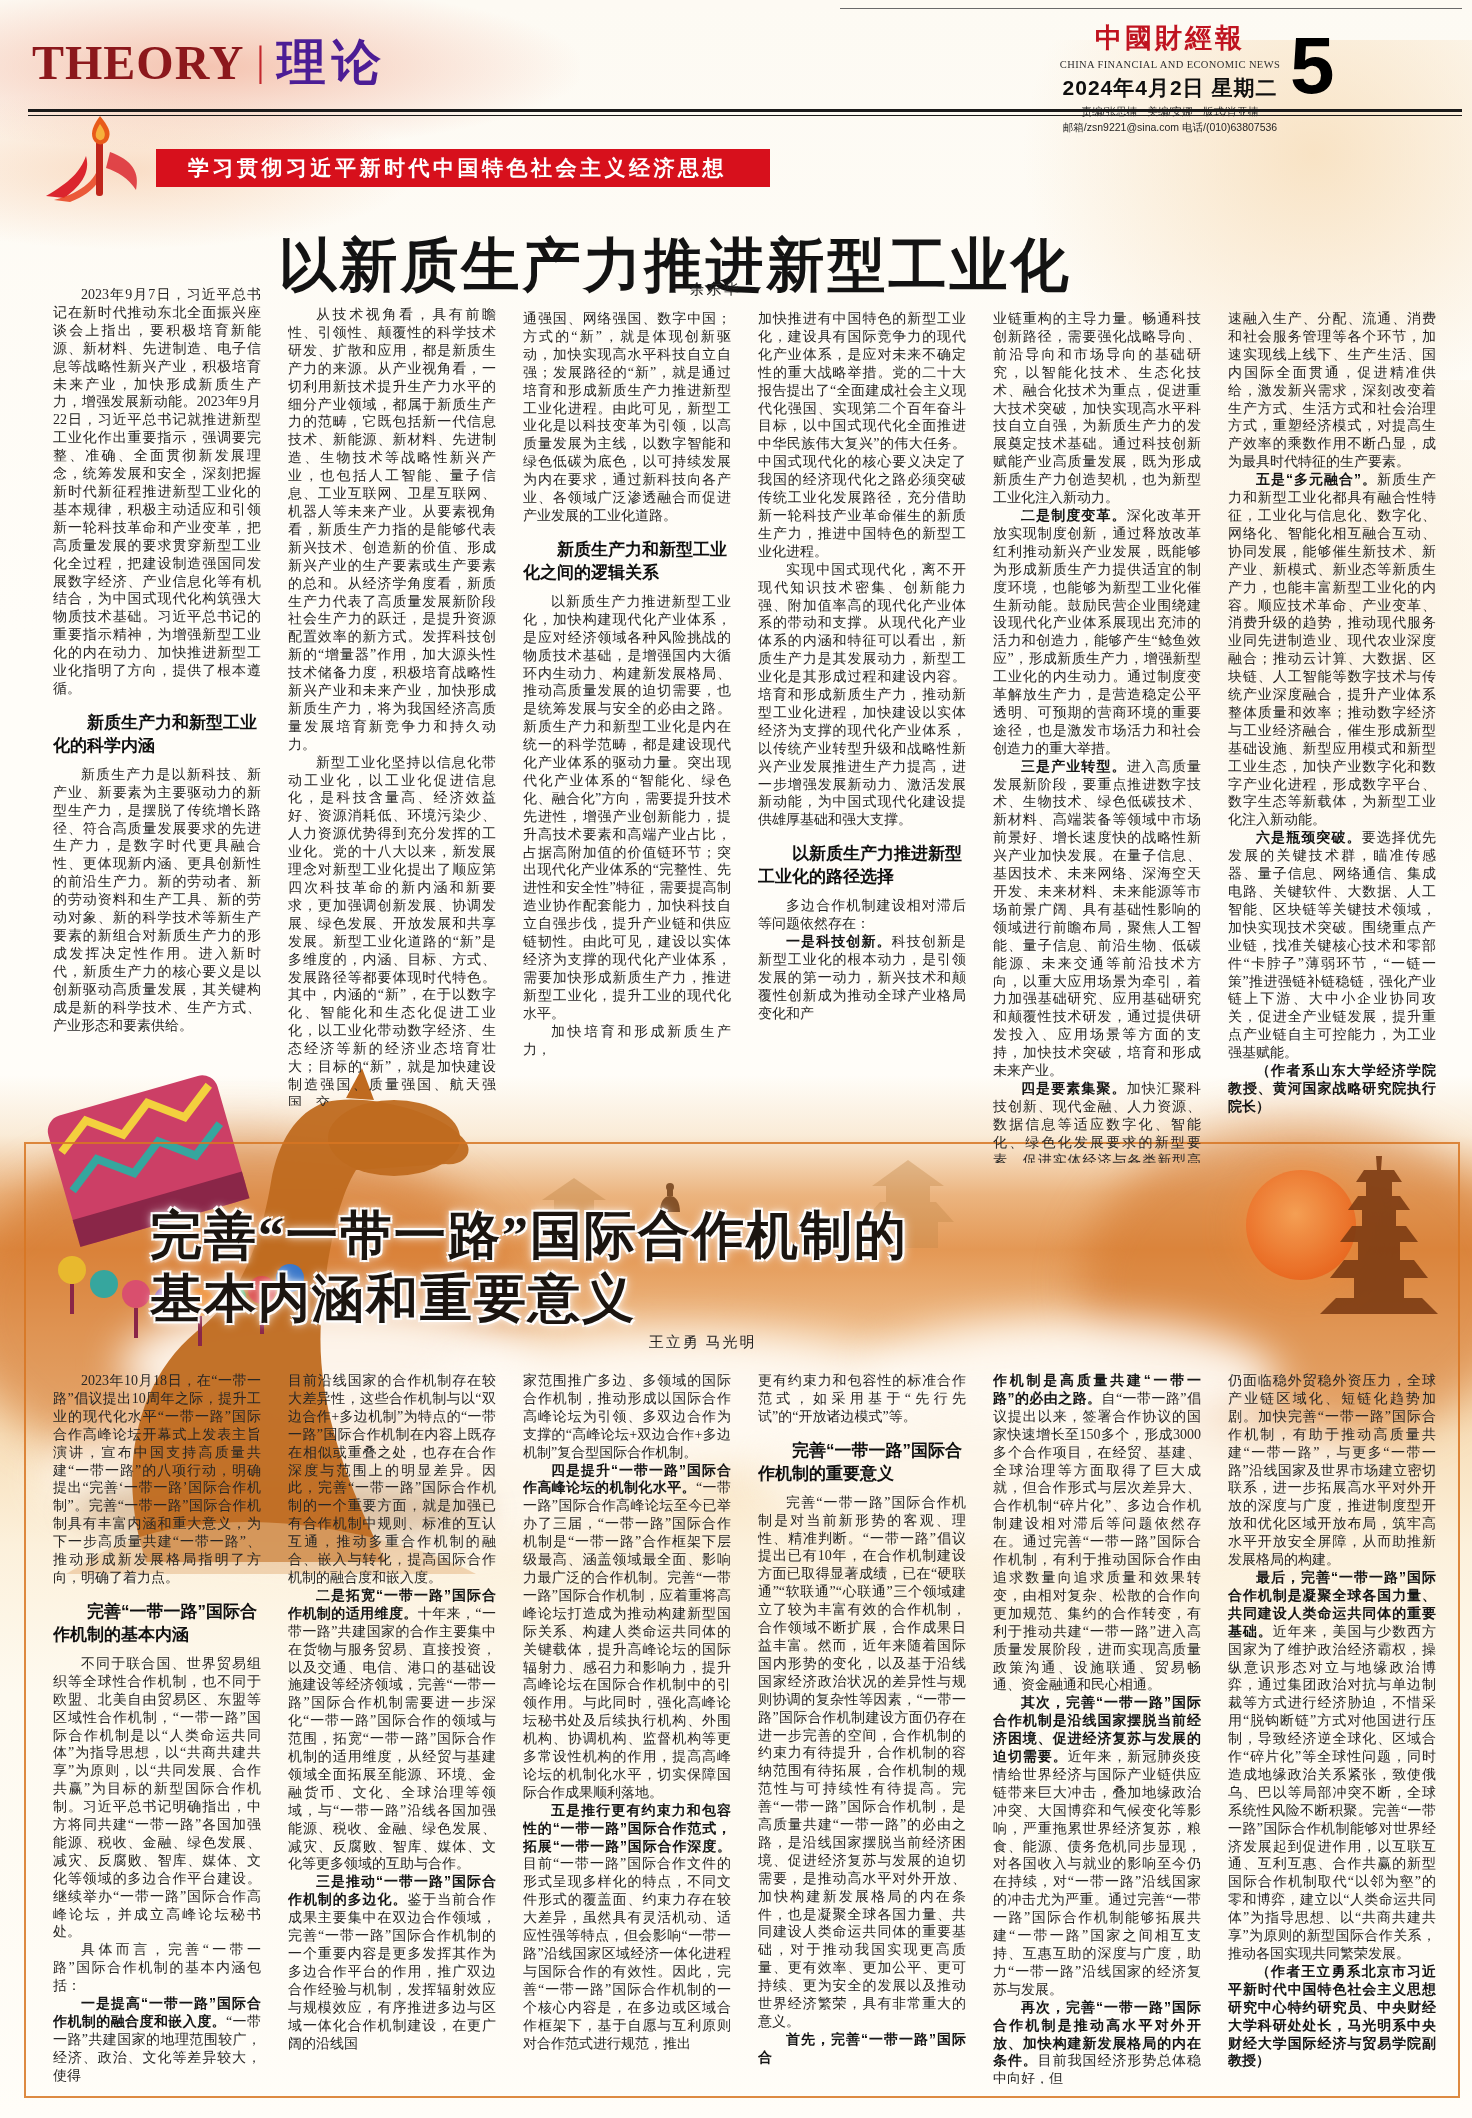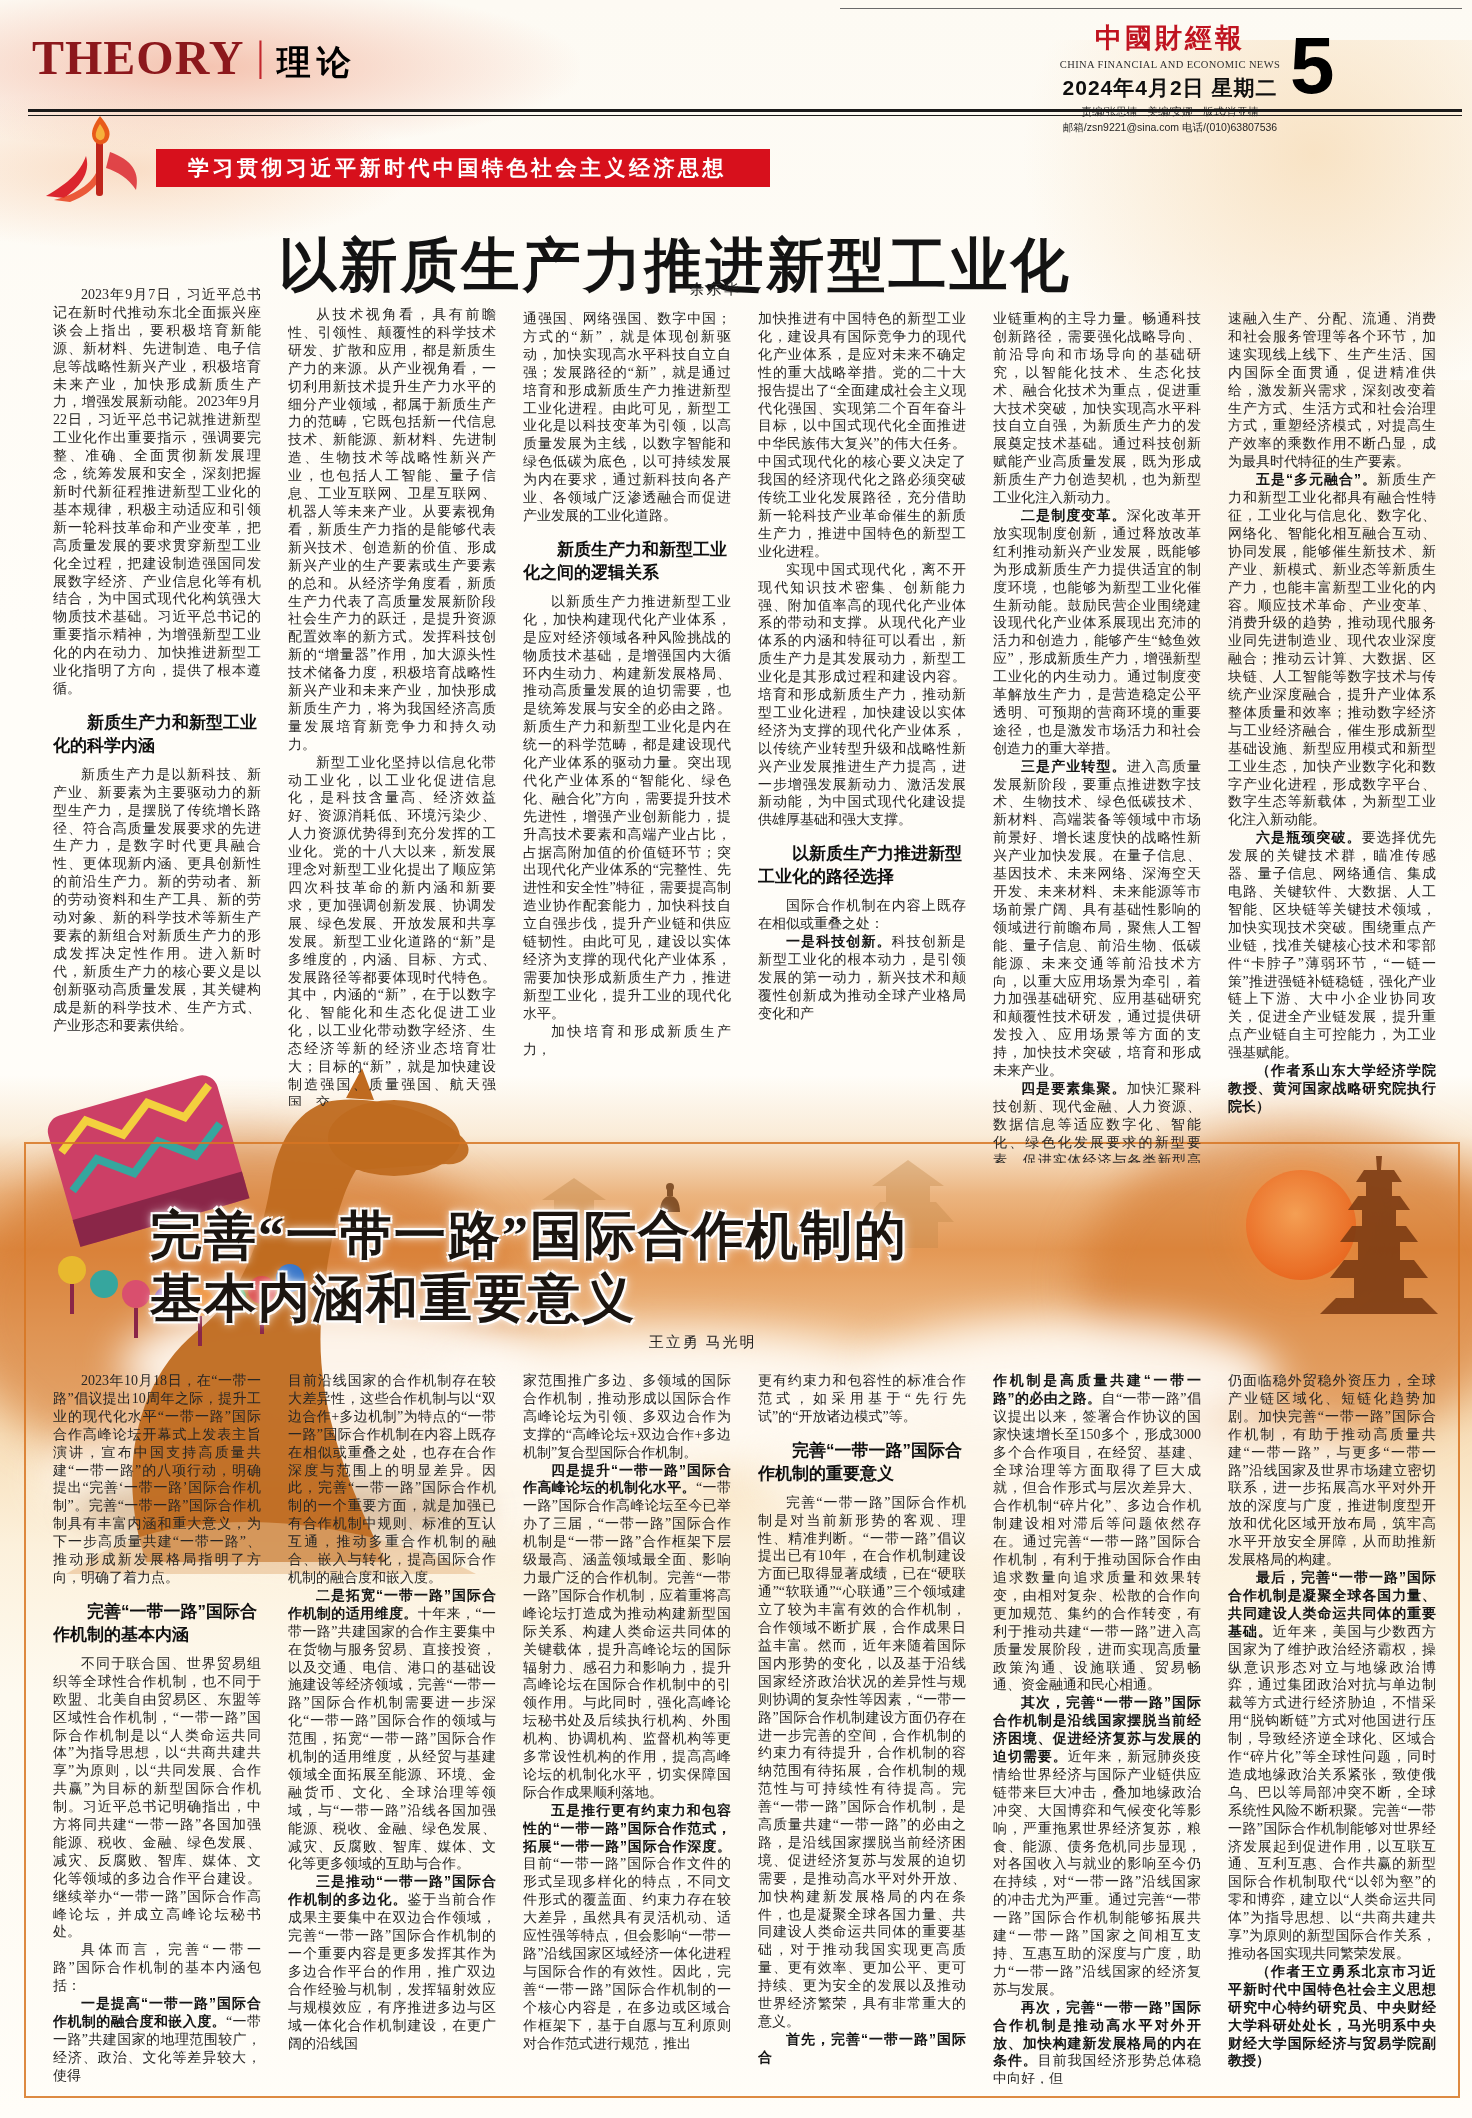--- a/index.html
+++ b/index.html
@@ -17,21 +17,21 @@
     background:radial-gradient(ellipse at 30% 50%,rgba(246,197,160,.55),rgba(246,197,160,0) 70%);}
   .wash-tr{left:1020px;top:40px;width:452px;height:380px;
     background:radial-gradient(ellipse at 65% 30%,rgba(247,221,185,.8),rgba(247,221,185,0) 70%);}
   .wash-mid{left:1050px;top:380px;width:422px;height:520px;
     background:radial-gradient(ellipse at 70% 40%,rgba(250,233,207,.55),rgba(250,233,207,0) 75%);}
   
   .rule-top{left:840px;top:8px;width:622px;height:1px;background:#6a6a6a;}
   .theory{left:32px;top:30px;white-space:nowrap;}
   .theory .en{font-size:48px;font-weight:700;color:#8c181c;letter-spacing:1px;}
   .theory .pipe{font-size:42px;color:#c2272d;font-weight:400;margin:0 12px;vertical-align:4px;}
-  .theory .zh{font-size:34px;font-weight:700;color:#000000;letter-spacing:6px;}
+  .theory .zh{font-size:49px;font-weight:700;color:#4c1d95;letter-spacing:6px;}
   .masthead{left:1030px;top:20px;width:280px;text-align:center;}
   .mh-zh{font-size:27px;font-weight:900;color:#c01420;letter-spacing:3px;}
   .mh-en{font-size:10.5px;color:#2e2e2e;letter-spacing:.4px;margin-top:3px;white-space:nowrap;}
   .mh-date{font-size:21px;font-weight:700;color:#0f0f0f;margin-top:4px;letter-spacing:1px;
     font-family:"Liberation Sans","DejaVu Sans",sans-serif;}
   .mh-staff{font-size:10.5px;line-height:13px;color:#1e1e1e;margin-top:3px;white-space:nowrap;
     font-family:"Liberation Sans","DejaVu Sans",sans-serif;}
   .pageno{left:1290px;top:26px;font-size:80px;font-weight:700;color:#000;
     font-family:"Liberation Sans","DejaVu Sans",sans-serif;line-height:80px;}
   .rule-a{left:28px;top:109px;width:1434px;height:3px;background:#1b1b1b;}
@@ -140,21 +140,21 @@
 <div class="col a1c3">
     <p class="seg seg-cont">通强国、网络强国、数字中国；方式的“新”，就是体现创新驱动，加快实现高水平科技自立自强；发展路径的“新”，就是通过培育和形成新质生产力推进新型工业化进程。由此可见，新型工业化是以科技变革为引领，以高质量发展为主线，以数字智能和绿色低碳为底色，以可持续发展为内在要求，通过新科技向各产业、各领域广泛渗透融合而促进产业发展的工业化道路。</p>
     <p class="seg seg-subhead">新质生产力和新型工业化之间的逻辑关系</p>
     <p class="seg seg-para">以新质生产力推进新型工业化，加快构建现代化产业体系，是应对经济领域各种风险挑战的物质技术基础，是增强国内大循环内生动力、构建新发展格局、推动高质量发展的迫切需要，也是统筹发展与安全的必由之路。新质生产力和新型工业化是内在统一的科学范畴，都是建设现代化产业体系的驱动力量。突出现代化产业体系的“智能化、绿色化、融合化”方向，需要提升技术先进性，增强产业创新能力，提升高技术要素和高端产业占比，占据高附加值的价值链环节；突出现代化产业体系的“完整性、先进性和安全性”特征，需要提高制造业协作配套能力，加快科技自立自强步伐，提升产业链和供应链韧性。由此可见，建设以实体经济为支撑的现代化产业体系，需要加快形成新质生产力，推进新型工业化，提升工业的现代化水平。</p>
     <p class="seg seg-para">加快培育和形成新质生产力，</p>
   </div>
 <div class="col a1c4">
     <p class="seg seg-cont">加快推进有中国特色的新型工业化，建设具有国际竞争力的现代化产业体系，是应对未来不确定性的重大战略举措。党的二十大报告提出了“全面建成社会主义现代化强国、实现第二个百年奋斗目标，以中国式现代化全面推进中华民族伟大复兴”的伟大任务。中国式现代化的核心要义决定了我国的经济现代化之路必须突破传统工业化发展路径，充分借助新一轮科技产业革命催生的新质生产力，推进中国特色的新型工业化进程。</p>
     <p class="seg seg-para">实现中国式现代化，离不开现代知识技术密集、创新能力强、附加值率高的现代化产业体系的带动和支撑。从现代化产业体系的内涵和特征可以看出，新质生产力是其发展动力，新型工业化是其形成过程和建设内容。培育和形成新质生产力，推动新型工业化进程，加快建设以实体经济为支撑的现代化产业体系，以传统产业转型升级和战略性新兴产业发展推进生产力提高，进一步增强发展新动力、激活发展新动能，为中国式现代化建设提供雄厚基础和强大支撑。</p>
     <p class="seg seg-subhead">以新质生产力推进新型工业化的路径选择</p>
-    <p class="seg seg-para">国际合作机制在内容上既存在相似或重叠之处：</p>
+    <p class="seg seg-para">多边合作机制建设相对滞后等问题依然存在：</p>
     <p class="seg seg-para"><b>一是科技创新。</b>科技创新是新型工业化的根本动力，是引领发展的第一动力，新兴技术和颠覆性创新成为推动全球产业格局变化和产</p>
   </div>
 <div class="col a1c5">
     <p class="seg seg-cont">业链重构的主导力量。畅通科技创新路径，需要强化战略导向、前沿导向和市场导向的基础研究，以智能化技术、生态化技术、融合化技术为重点，促进重大技术突破，加快实现高水平科技自立自强，为新质生产力的发展奠定技术基础。通过科技创新赋能产业高质量发展，既为形成新质生产力创造契机，也为新型工业化注入新动力。</p>
     <p class="seg seg-para"><b>二是制度变革。</b>深化改革开放实现制度创新，通过释放改革红利推动新兴产业发展，既能够为形成新质生产力提供适宜的制度环境，也能够为新型工业化催生新动能。鼓励民营企业围绕建设现代化产业体系展现出充沛的活力和创造力，能够产生“鲶鱼效应”，形成新质生产力，增强新型工业化的内生动力。通过制度变革解放生产力，是营造稳定公平透明、可预期的营商环境的重要途径，也是激发市场活力和社会创造力的重大举措。</p>
     <p class="seg seg-para"><b>三是产业转型。</b>进入高质量发展新阶段，要重点推进数字技术、生物技术、绿色低碳技术、新材料、高端装备等领域中市场前景好、增长速度快的战略性新兴产业加快发展。在量子信息、基因技术、未来网络、深海空天开发、未来材料、未来能源等市场前景广阔、具有基础性影响的领域进行前瞻布局，聚焦人工智能、量子信息、前沿生物、低碳能源、未来交通等前沿技术方向，以重大应用场景为牵引，着力加强基础研究、应用基础研究和颠覆性技术研发，通过提供研发投入、应用场景等方面的支持，加快技术突破，培育和形成未来产业。</p>
     <p class="seg seg-para"><b>四是要素集聚。</b>加快汇聚科技创新、现代金融、人力资源、数据信息等适应数字化、智能化、绿色化发展要求的新型要素，促进实体经济与各类新型高端要素协调发展、优化配置、高效耦合，有助于形成新质生产力，激发新型工业化发展新动能，提升要素效率，推动新型工业化向更高层次发展。人才是第一资源，是新质生产力形成的决定因素。作为新型生产要素，数据已迅</p>
   </div>
 <div class="col a1c6">
     <p class="seg seg-cont">速融入生产、分配、流通、消费和社会服务管理等各个环节，加速实现线上线下、生产生活、国内国际全面贯通，促进精准供给，激发新兴需求，深刻改变着生产方式、生活方式和社会治理方式，重塑经济模式，对提高生产效率的乘数作用不断凸显，成为最具时代特征的生产要素。</p>

